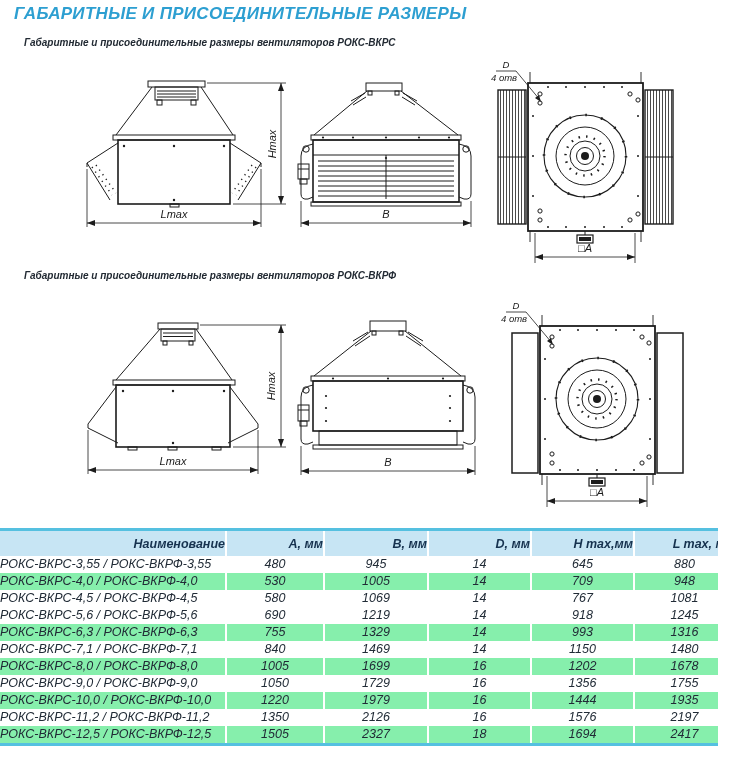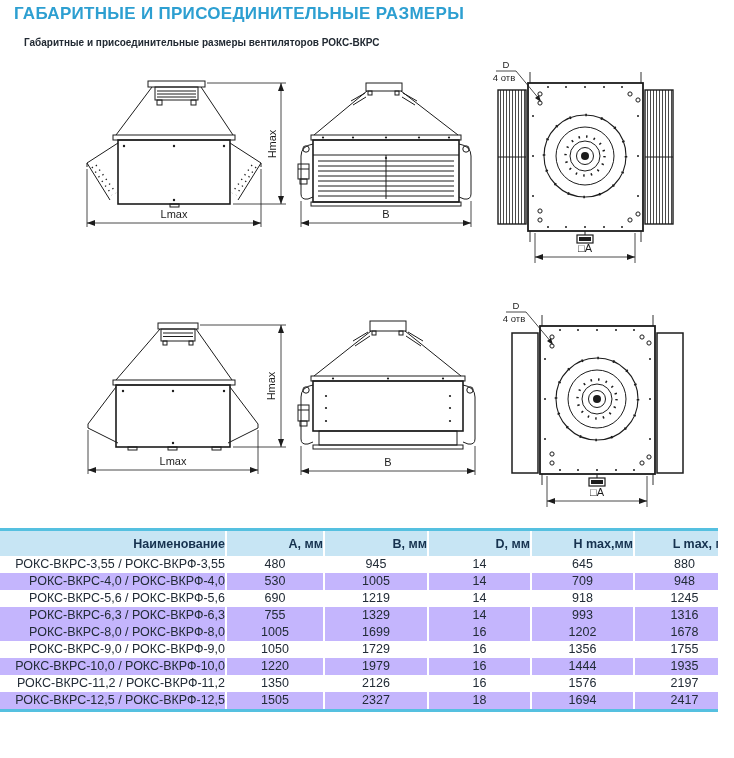--- a/index.html
+++ b/index.html
@@ -1,18 +1,18 @@
 <!DOCTYPE html>
 <html><head>
 <meta charset="utf-8">
 <style>
   html,body { margin:0; padding:0; background:#fff; }
   .page {
     position:relative; width:718px; height:758px; background:#fff;
-    font-family:"Liberation Sans", sans-serif; overflow:hidden;
+    font-family:"Liberation Sans", sans-serif; overflow:hidden;font-style:italic;
   }
   .main-title {
     position:absolute; left:14px; top:4px;
     font-size:17px; font-weight:bold; color:#2d9fd1; letter-spacing:0.3px;
   }
   .section-title {
     position:absolute; left:24px;
     font-size:10px; font-weight:bold; color:#222a33;
   }
   .section-title.s1 { top:37px; }
@@ -28,31 +28,32 @@
   table { border-collapse:separate; border-spacing:0; table-layout:fixed; width:734px; }
   th, td { box-sizing:border-box; overflow:hidden; white-space:nowrap; }
   th {
     background:#c7e5f4; color:#16324f; font-size:12.5px; font-weight:bold;
     height:25px; text-align:right; padding:0;
   }
   td {
     font-size:12.5px; color:#212b36; height:17px; text-align:center; padding:0;
     background:#fff; line-height:17px;
   }
-  td:first-child { text-align:right; }
-  tr.alt td { background:#c4b5fd; }
+  td:first-child { text-align:left; }
+  tr.alt td { background:#86efac; }
   th + th, td + td { border-left:2px solid #fff; }
 </style>
 </head>
 <body>
 
 <div class="page">
 
   <div class="main-title">ГАБАРИТНЫЕ И ПРИСОЕДИНИТЕЛЬНЫЕ РАЗМЕРЫ</div>
   <div class="section-title s1">Габаритные и присоединительные размеры вентиляторов РОКС-ВКРС</div>
+  <div class="section-title s2">Габаритные и присоединительные размеры вентиляторов РОКС-ВКРФ</div>
 
   <svg class="draw" style="left:28px; top:66px" width="265" height="200" viewBox="0 0 265 200">
     <g stroke="#1c1c1c" fill="none" stroke-width="1">
       <rect x="120" y="15" width="57" height="6"></rect>
       <rect x="127" y="21" width="43" height="13"></rect>
       <line x1="129" y1="25" x2="168" y2="25"></line>
       <line x1="129" y1="28" x2="168" y2="28"></line>
       <line x1="129" y1="31" x2="168" y2="31"></line>
       <rect x="129" y="34" width="5" height="5"></rect>
       <rect x="163" y="34" width="5" height="5"></rect>
@@ -398,34 +399,50 @@
           </tr>
           <tr class="alt">
             <td>РОКС-ВКРС-4,0 / РОКС-ВКРФ-4,0</td>
             <td>530</td>
             <td>1005</td>
             <td>14</td>
             <td>709</td>
             <td>948</td>
           </tr>
           <tr>
+            <td>РОКС-ВКРС-4,5 / РОКС-ВКРФ-4,5</td>
+            <td>580</td>
+            <td>1069</td>
+            <td>14</td>
+            <td>767</td>
+            <td>1081</td>
+          </tr>
+          <tr>
             <td>РОКС-ВКРС-5,6 / РОКС-ВКРФ-5,6</td>
             <td>690</td>
             <td>1219</td>
             <td>14</td>
             <td>918</td>
             <td>1245</td>
           </tr>
           <tr class="alt">
             <td>РОКС-ВКРС-6,3 / РОКС-ВКРФ-6,3</td>
             <td>755</td>
             <td>1329</td>
             <td>14</td>
             <td>993</td>
             <td>1316</td>
+          </tr>
+          <tr>
+            <td>РОКС-ВКРС-7,1 / РОКС-ВКРФ-7,1</td>
+            <td>840</td>
+            <td>1469</td>
+            <td>14</td>
+            <td>1150</td>
+            <td>1480</td>
           </tr>
           <tr class="alt">
             <td>РОКС-ВКРС-8,0 / РОКС-ВКРФ-8,0</td>
             <td>1005</td>
             <td>1699</td>
             <td>16</td>
             <td>1202</td>
             <td>1678</td>
           </tr>
           <tr>

